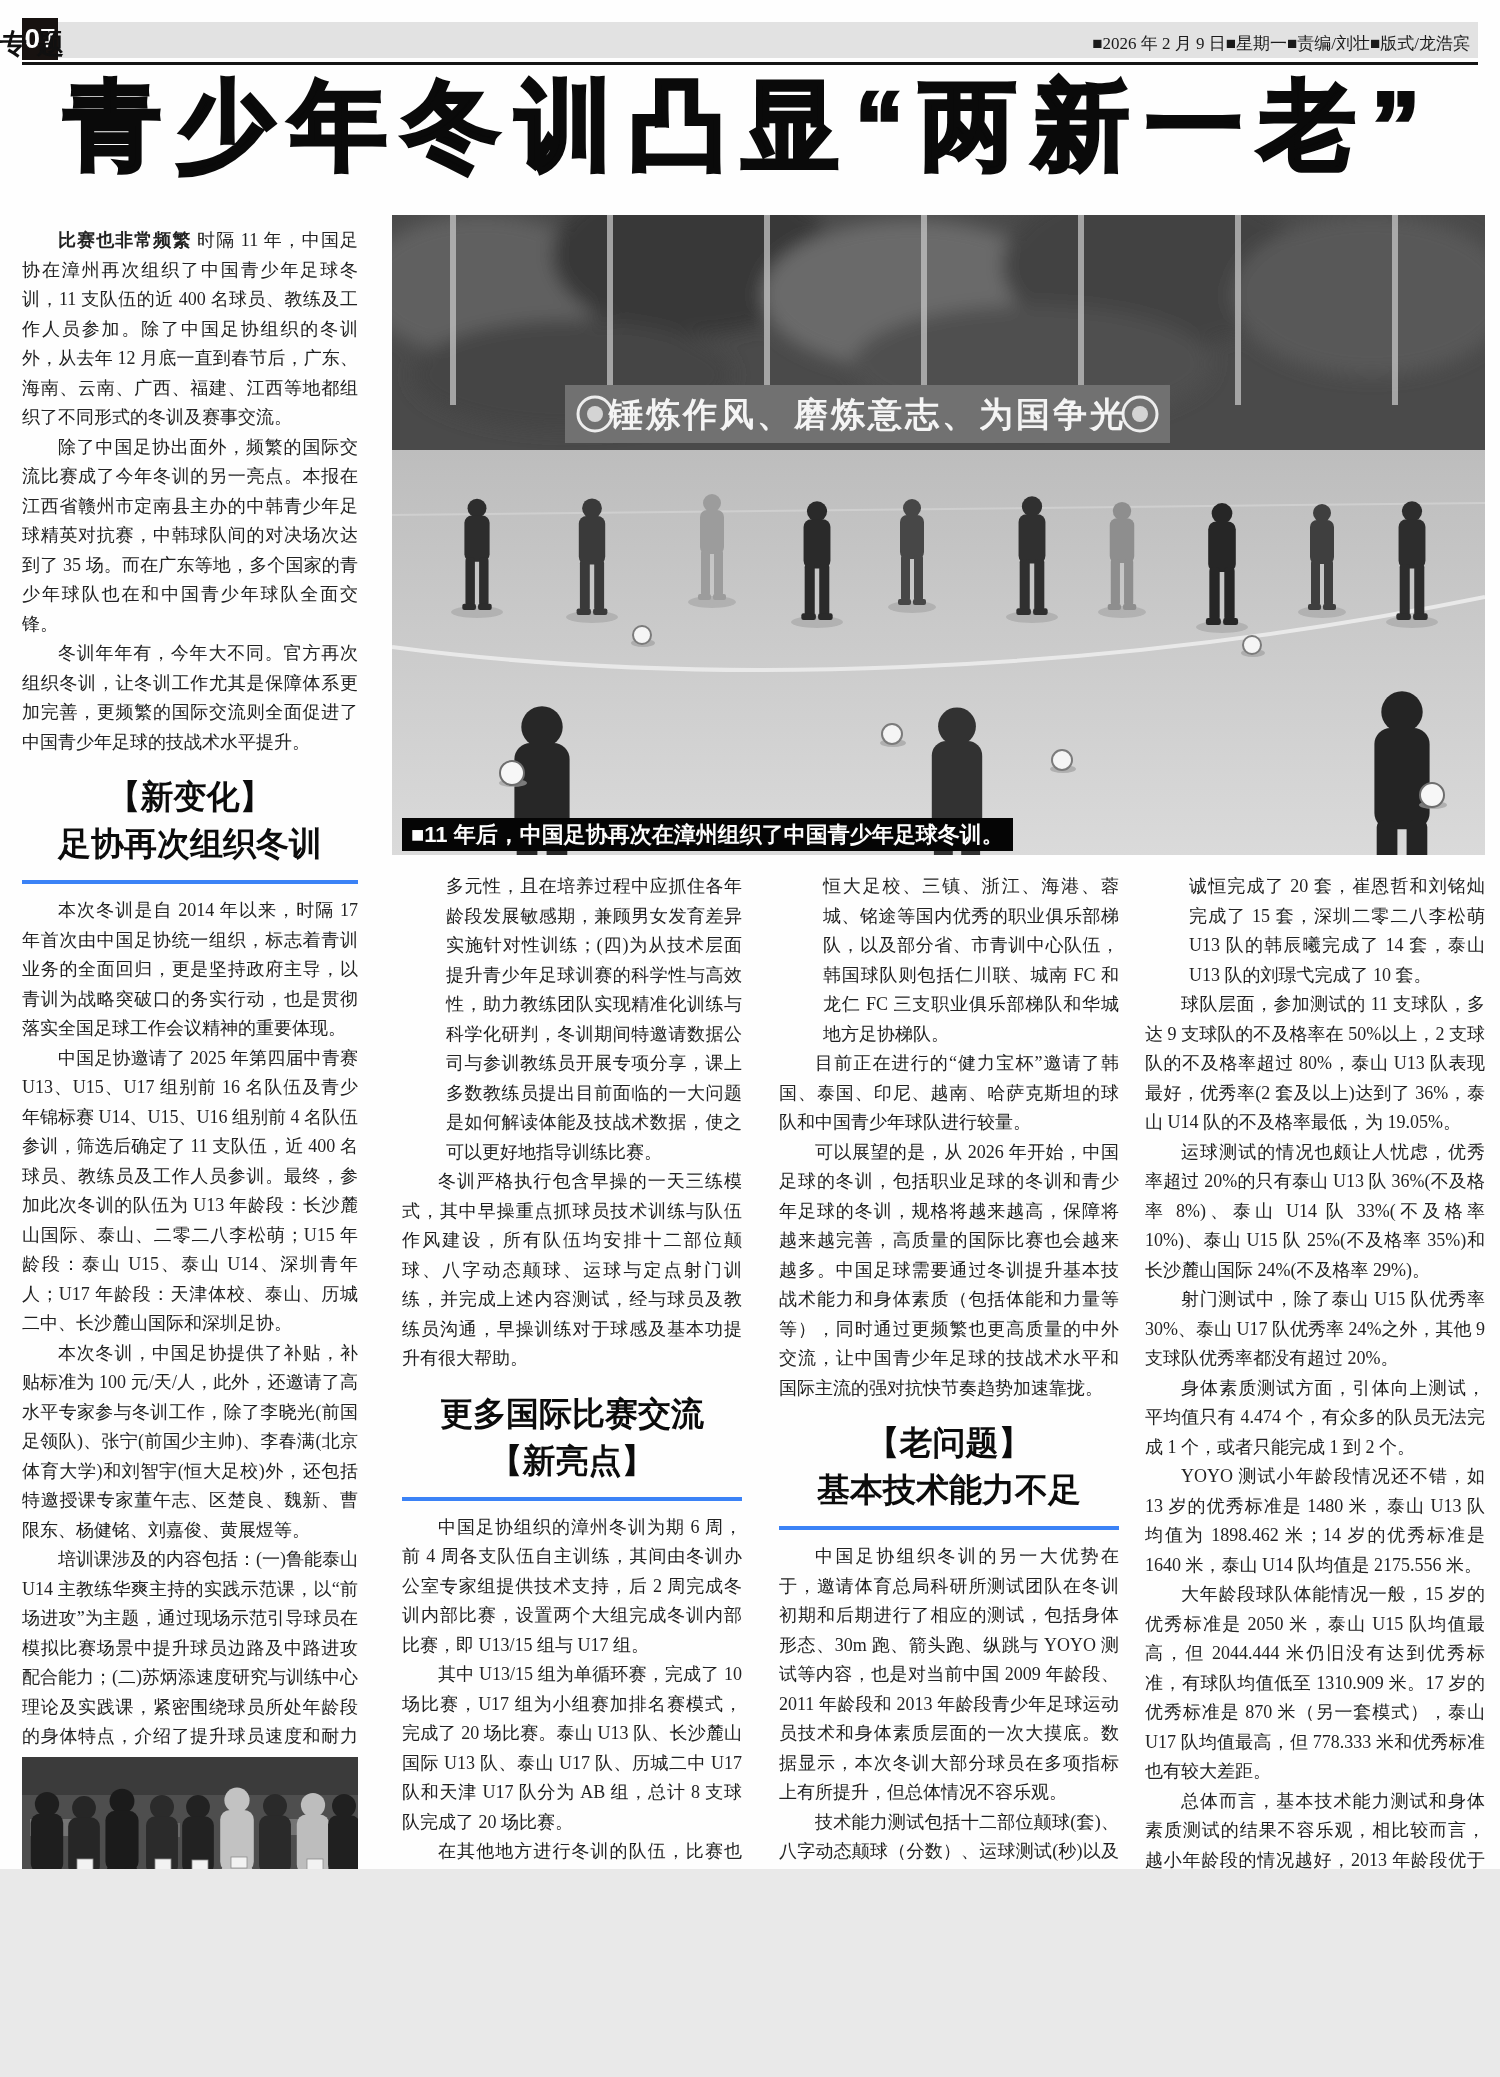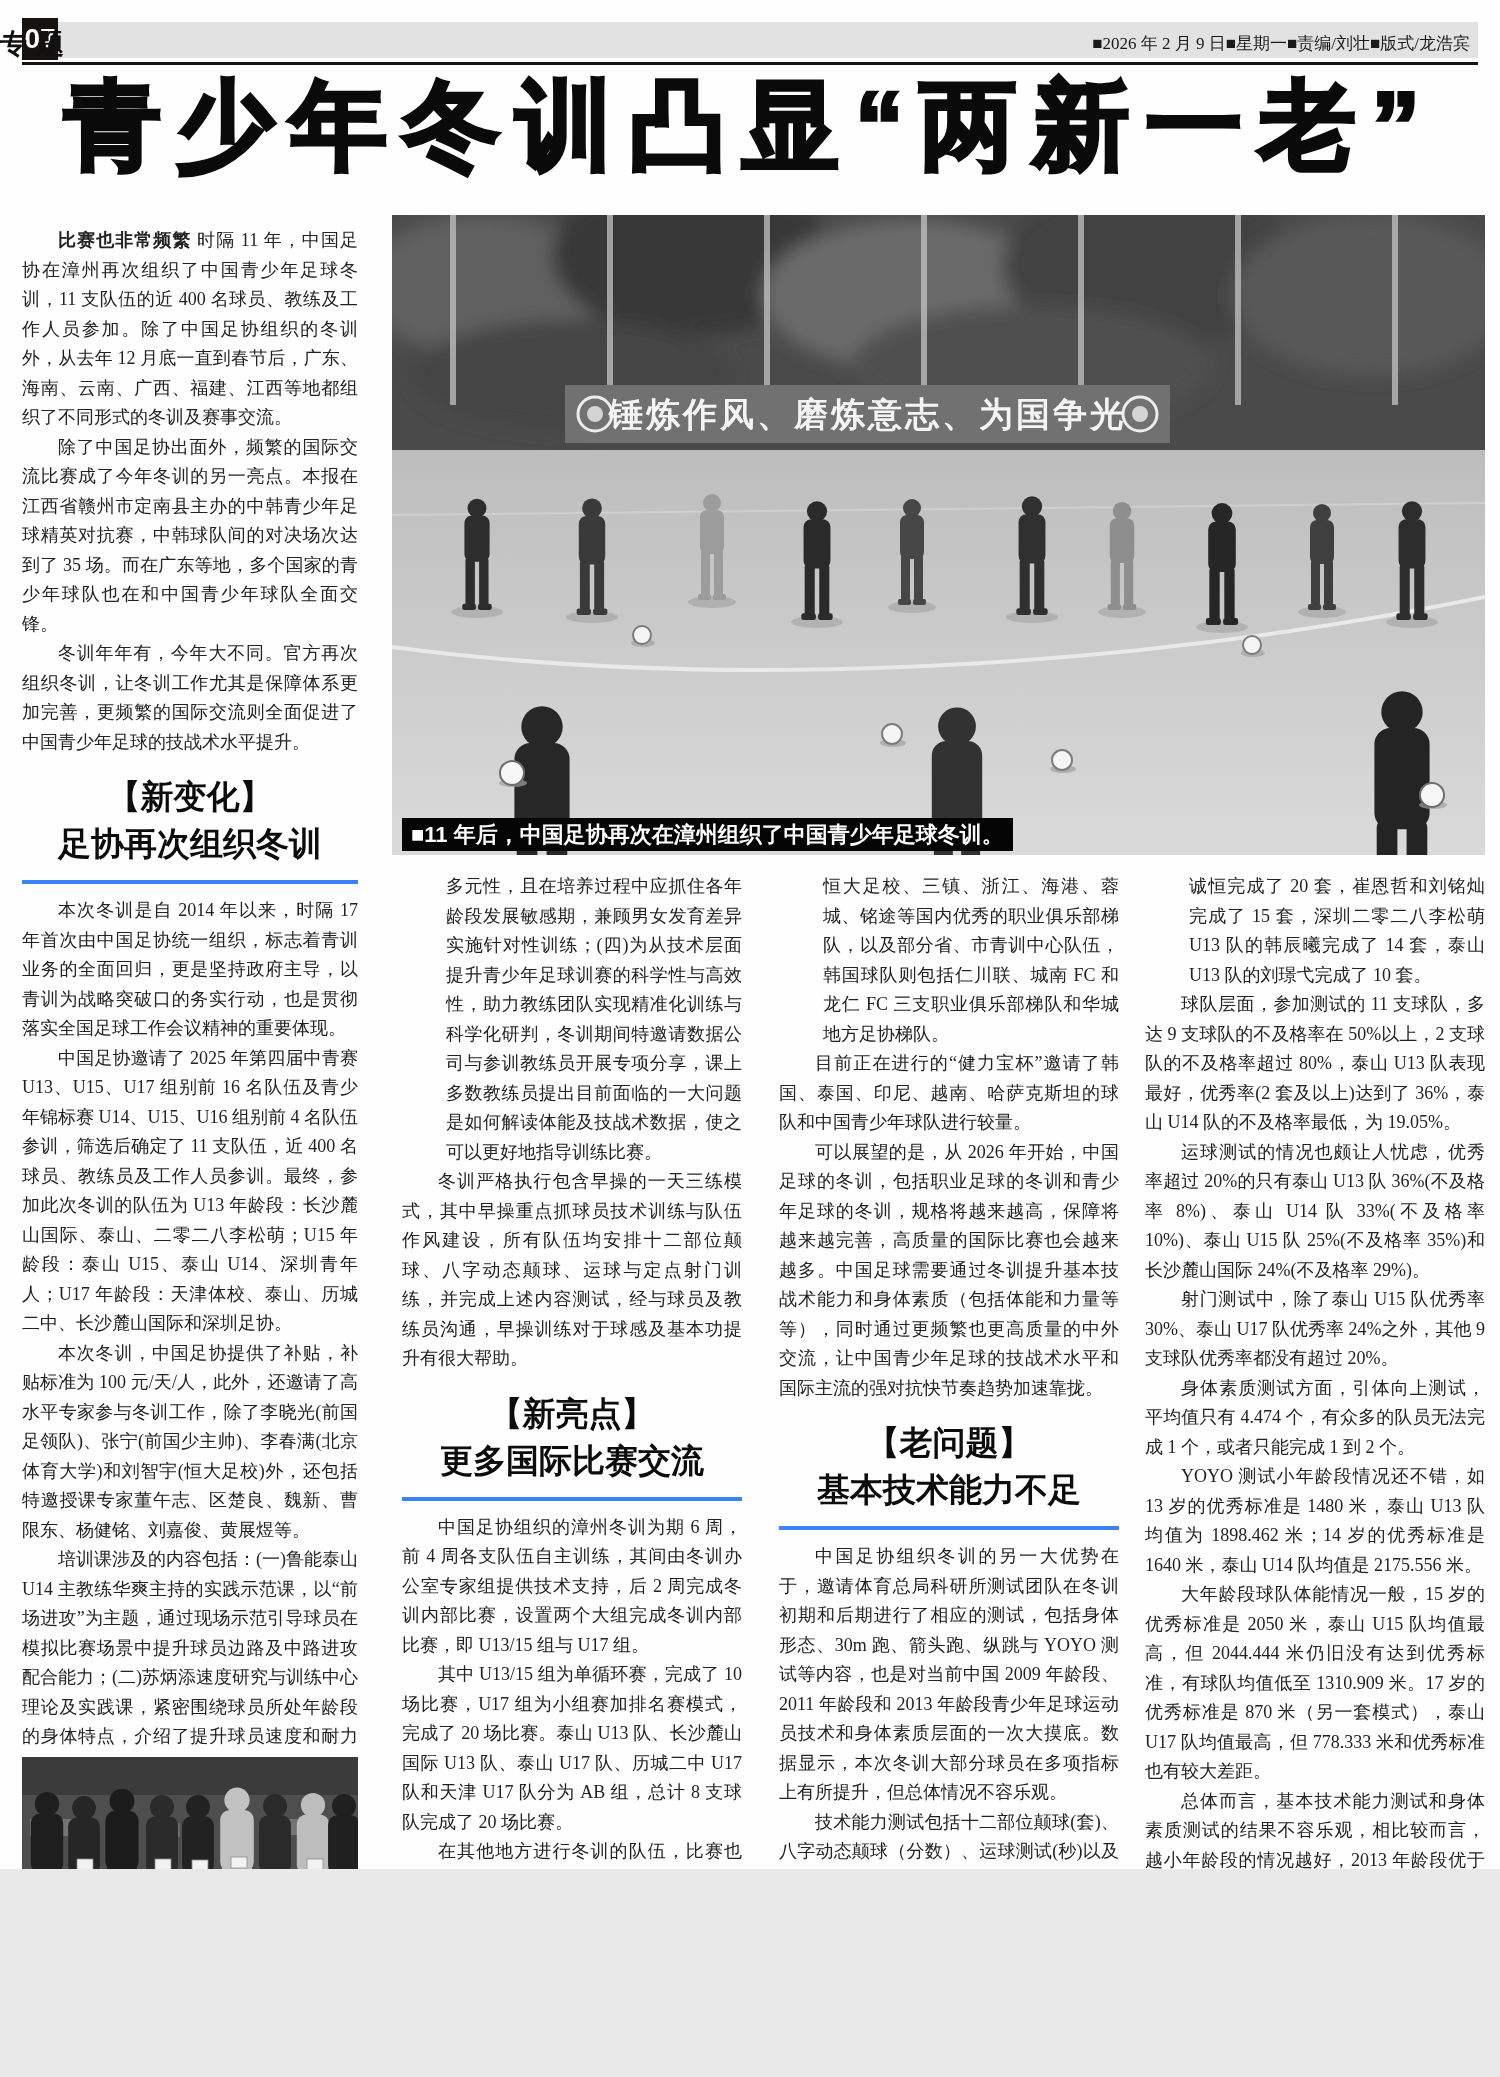--- a/index.html
+++ b/index.html
@@ -169,22 +169,22 @@
       </div>
       <p class="para">本次冬训是自 2014 年以来，时隔 17 年首次由中国足协统一组织，标志着青训业务的全面回归，更是坚持政府主导，以青训为战略突破口的务实行动，也是贯彻落实全国足球工作会议精神的重要体现。</p>
       <p class="para">中国足协邀请了 2025 年第四届中青赛 U13、U15、U17 组别前 16 名队伍及青少年锦标赛 U14、U15、U16 组别前 4 名队伍参训，筛选后确定了 11 支队伍，近 400 名球员、教练员及工作人员参训。最终，参加此次冬训的队伍为 U13 年龄段：长沙麓山国际、泰山、二零二八李松萌；U15 年龄段：泰山 U15、泰山 U14、深圳青年人；U17 年龄段：天津体校、泰山、历城二中、长沙麓山国际和深圳足协。</p>
       <p class="para">本次冬训，中国足协提供了补贴，补贴标准为 100 元/天/人，此外，还邀请了高水平专家参与冬训工作，除了李晓光(前国足领队)、张宁(前国少主帅)、李春满(北京体育大学)和刘智宇(恒大足校)外，还包括特邀授课专家董午志、区楚良、魏新、曹限东、杨健铭、刘嘉俊、黄展煜等。</p>
       <p class="para">培训课涉及的内容包括：(一)鲁能泰山 U14 主教练华爽主持的实践示范课，以“前场进攻”为主题，通过现场示范引导球员在模拟比赛场景中提升球员边路及中路进攻配合能力；(二)苏炳添速度研究与训练中心理论及实践课，紧密围绕球员所处年龄段的身体特点，介绍了提升球员速度和耐力等关键身体素质的训练方法；(三)区楚良进行了现代守门员选材及阶段培养理论课，介绍了守门员选材需注重</p>
     </div>
   <div id="col2" class="coltext">
       <p class="para noindent">多元性，且在培养过程中应抓住各年龄段发展敏感期，兼顾男女发育差异实施针对性训练；(四)为从技术层面提升青少年足球训赛的科学性与高效性，助力教练团队实现精准化训练与科学化研判，冬训期间特邀请数据公司与参训教练员开展专项分享，课上多数教练员提出目前面临的一大问题是如何解读体能及技战术数据，使之可以更好地指导训练比赛。</p>
       <p class="para">冬训严格执行包含早操的一天三练模式，其中早操重点抓球员技术训练与队伍作风建设，所有队伍均安排十二部位颠球、八字动态颠球、运球与定点射门训练，并完成上述内容测试，经与球员及教练员沟通，早操训练对于球感及基本功提升有很大帮助。</p>
       <div class="col-heading">
+        <div>更多国际比赛交流</div>
         <div>【新亮点】</div>
-        <div>更多国际比赛交流</div>
       </div>
       <p class="para">中国足协组织的漳州冬训为期 6 周，前 4 周各支队伍自主训练，其间由冬训办公室专家组提供技术支持，后 2 周完成冬训内部比赛，设置两个大组完成冬训内部比赛，即 U13/15 组与 U17 组。</p>
       <p class="para">其中 U13/15 组为单循环赛，完成了 10 场比赛，U17 组为小组赛加排名赛模式，完成了 20 场比赛。泰山 U13 队、长沙麓山国际 U13 队、泰山 U17 队、历城二中 U17 队和天津 U17 队分为 AB 组，总计 8 支球队完成了 20 场比赛。</p>
       <p class="para">在其他地方进行冬训的队伍，比赛也非常频繁，这也是往年冬训的常态所在，即完成体能储备、基本技战术演练和比赛技战术提升。</p>
       <p class="para">今年冬训的最大亮点在于，国际交流比赛越来越多。1 月 10 日到 20 日，由中国足球发展基金会支持，本报和定南县政府联合举办的中韩青少年足球精英对抗赛，中韩球队间的对抗高达 32 场，此外，中韩球队还有 3 场热身约战。本次比赛囊括了</p>
     </div>
   <div id="col3" class="coltext">
       <p class="para noindent">恒大足校、三镇、浙江、海港、蓉城、铭途等国内优秀的职业俱乐部梯队，以及部分省、市青训中心队伍，韩国球队则包括仁川联、城南 FC 和龙仁 FC 三支职业俱乐部梯队和华城地方足协梯队。</p>
       <p class="para">目前正在进行的“健力宝杯”邀请了韩国、泰国、印尼、越南、哈萨克斯坦的球队和中国青少年球队进行较量。</p>
       <p class="para">可以展望的是，从 2026 年开始，中国足球的冬训，包括职业足球的冬训和青少年足球的冬训，规格将越来越高，保障将越来越完善，高质量的国际比赛也会越来越多。中国足球需要通过冬训提升基本技战术能力和身体素质（包括体能和力量等等），同时通过更频繁也更高质量的中外交流，让中国青少年足球的技战术水平和国际主流的强对抗快节奏趋势加速靠拢。</p>

